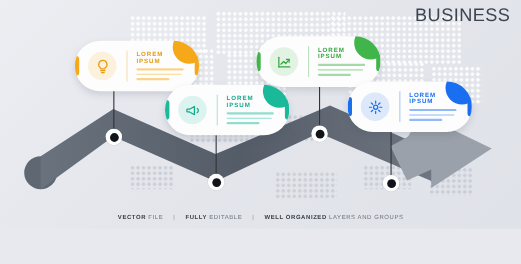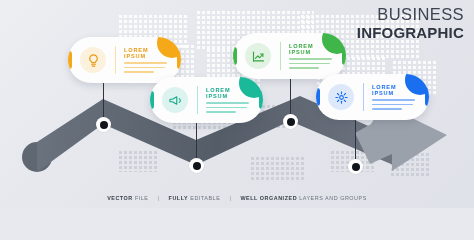--- a/index.html
+++ b/index.html
@@ -73,21 +73,20 @@
     <div class="dotmask dotgray" style="left:172px;top:100px;width:60px;height:30px;"></div>
     <div class="dotmask dotgray" style="left:236px;top:104px;width:56px;height:26px;"></div>
     <div class="dotmask dotgray" style="left:118px;top:150px;width:40px;height:22px;"></div>
     <div class="dotmask dotgray" style="left:250px;top:156px;width:56px;height:24px;"></div>
     <div class="dotmask dotgray" style="left:330px;top:150px;width:44px;height:22px;"></div>
     <div class="dotmask dotgray" style="left:390px;top:152px;width:40px;height:26px;"></div>
   </div>
 
   <div class="header">
     <div class="h-business">BUSINESS</div>
-    <div class="h-infographic">INFOGRAPHIC</div>
   </div>
 
   <svg class="ribbon" viewBox="0 0 474 208">
     <defs>
       <linearGradient id="gribbon" x1="0" y1="0" x2="1" y2="0">
         <stop offset="0" stop-color="#6a727e"></stop>
         <stop offset="0.5" stop-color="#545c68"></stop>
         <stop offset="1" stop-color="#6f7681"></stop>
       </linearGradient>
     </defs>

